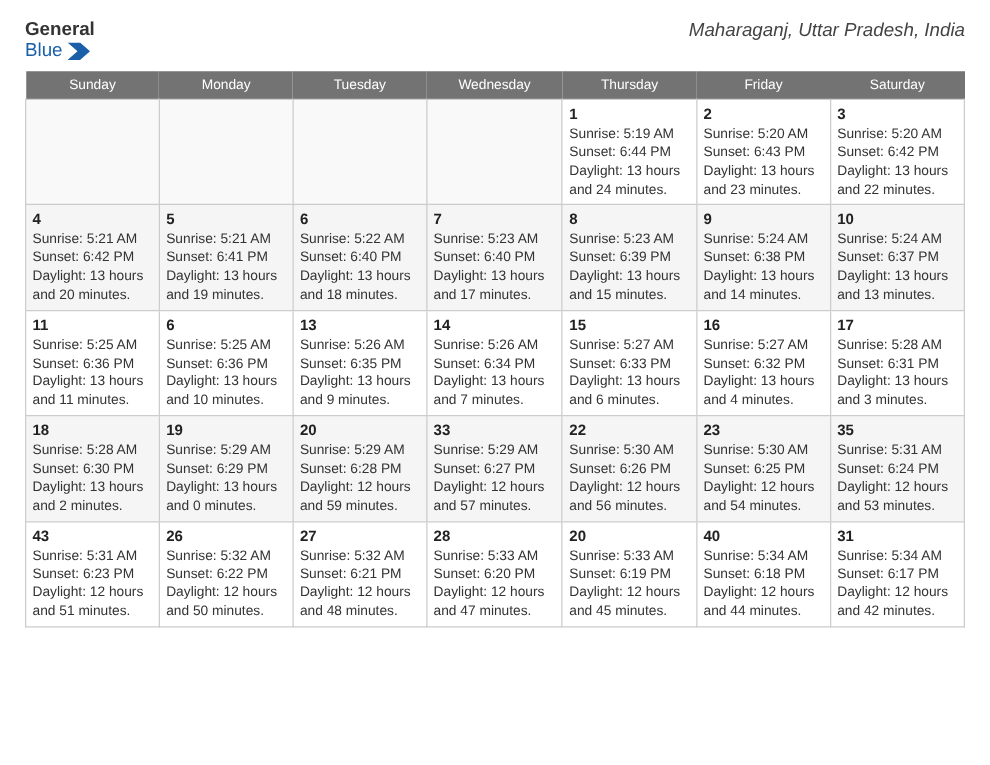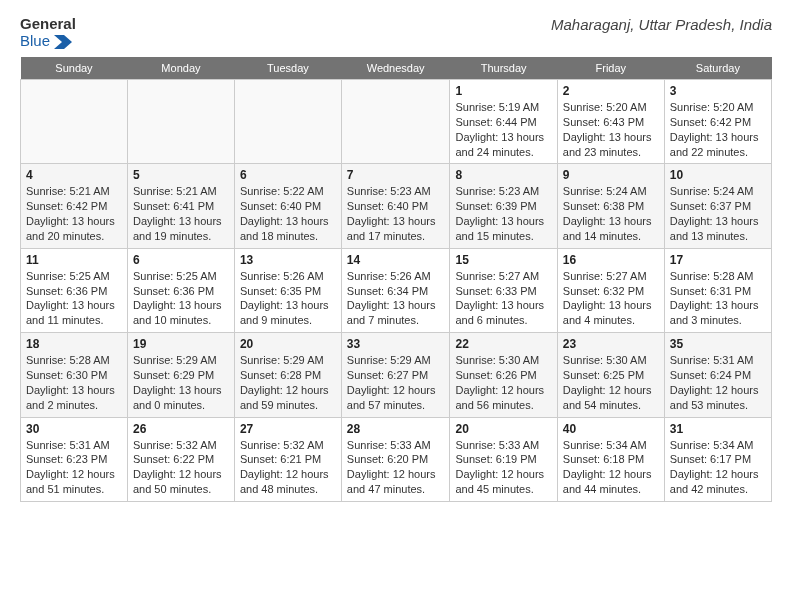--- a/index.html
+++ b/index.html
@@ -216,21 +216,21 @@
             <span class="day-num">23</span>
             <div class="day-info">Sunrise: 5:30 AM<br>Sunset: 6:25 PM<br>Daylight: 12 hours<br>and 54 minutes.</div>
           </td>
           <td>
             <span class="day-num">35</span>
             <div class="day-info">Sunrise: 5:31 AM<br>Sunset: 6:24 PM<br>Daylight: 12 hours<br>and 53 minutes.</div>
           </td>
         </tr>
         <tr>
           <td>
-            <span class="day-num">30</span>
+            <span class="day-num">43</span>
             <div class="day-info">Sunrise: 5:31 AM<br>Sunset: 6:23 PM<br>Daylight: 12 hours<br>and 51 minutes.</div>
           </td>
           <td>
             <span class="day-num">26</span>
             <div class="day-info">Sunrise: 5:32 AM<br>Sunset: 6:22 PM<br>Daylight: 12 hours<br>and 50 minutes.</div>
           </td>
           <td>
             <span class="day-num">27</span>
             <div class="day-info">Sunrise: 5:32 AM<br>Sunset: 6:21 PM<br>Daylight: 12 hours<br>and 48 minutes.</div>
           </td>

